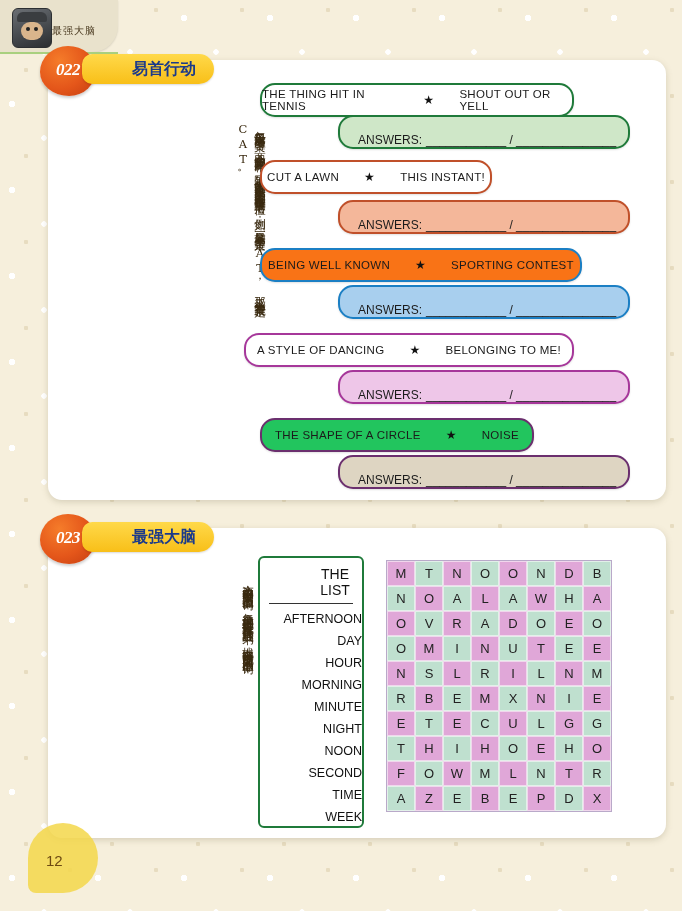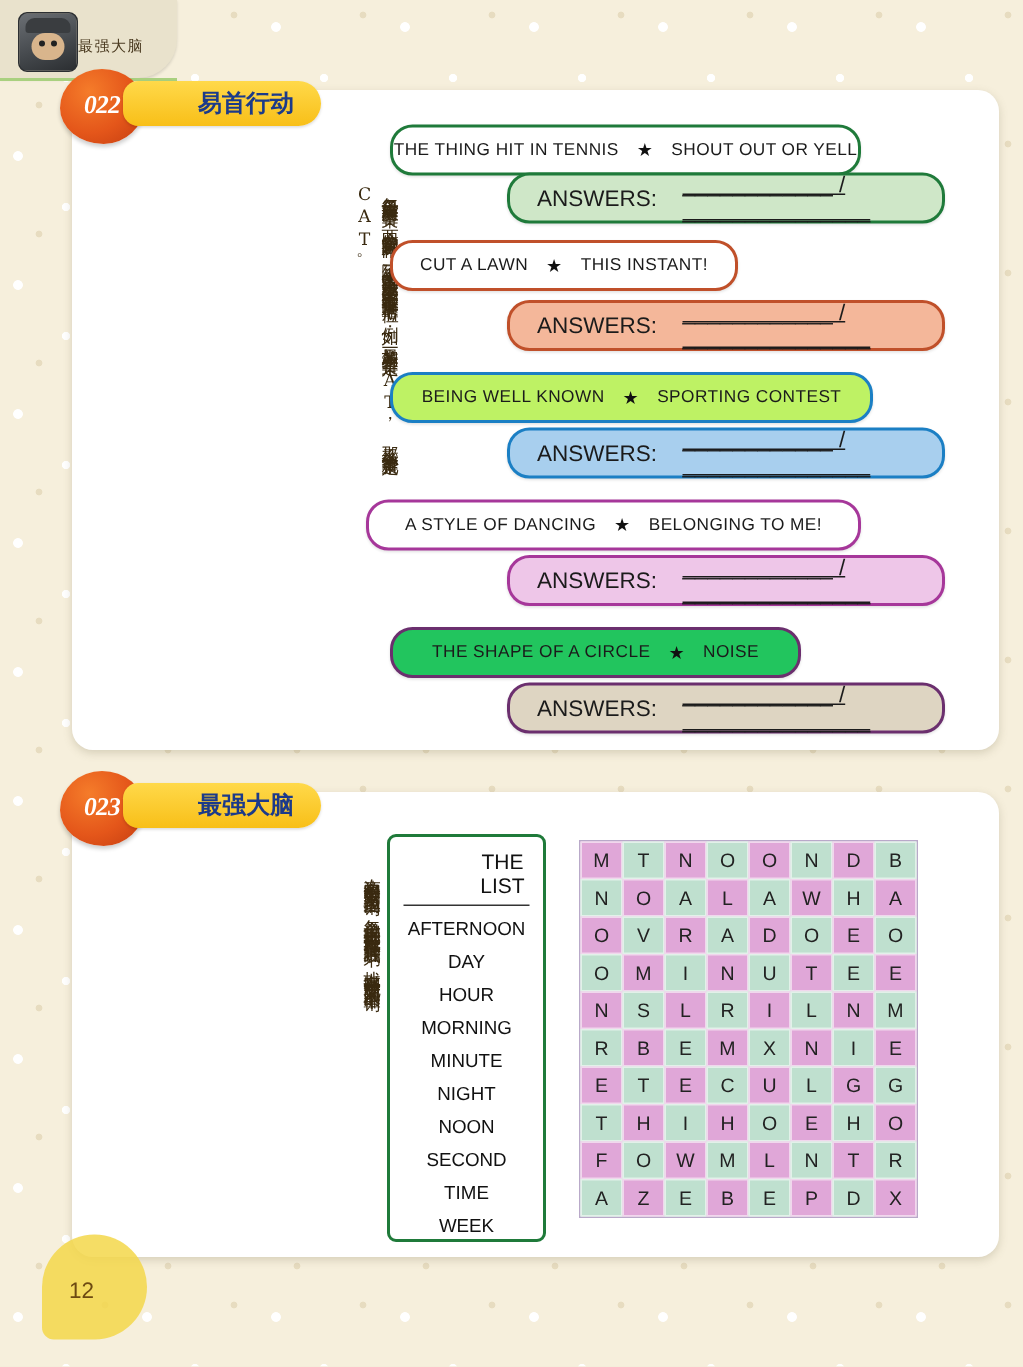--- a/index.html
+++ b/index.html
@@ -150,44 +150,43 @@
 
   
   .clue-bar {
     position: absolute;
     height: 30px;
     border-radius: 15px;
     border: 2px solid #333;
     display: flex;
     align-items: center;
     justify-content: center;
-    gap: 12px;
+    gap: 25px;
     font-size: 11.5px;
     color: #1b1b1b;
     font-family: "Liberation Sans", sans-serif;
     letter-spacing: .3px;
     box-shadow: 0 1px 2px rgba(0,0,0,.12);
   }
   .clue-bar .star { font-size: 12px; color: #111; }
   .ans-bar {
     position: absolute;
     height: 30px;
     border-radius: 15px;
     border: 2px solid #333;
     display: flex;
-    align-items: center;
+    align-items: flex-end;
     padding-left: 18px;
-    font-size: 15px;
+    font-size: 12px;
     color: #1b1b1b;
     box-shadow: 0 1px 2px rgba(0,0,0,.12);
   }
   .ans-bar .ansline {
-    margin-left: 17px;
+    margin-left: 4px;
     letter-spacing: 0px;
-    text-decoration: underline;
   }
 
   
   .list-box {
     position: absolute;
     left: 258px; top: 556px;
     width: 102px; height: 268px;
     border: 2px solid #1f7a3a;
     border-radius: 6px;
     background: #fff;
@@ -203,20 +202,21 @@
   .list-rule {
     width: 84px; height: 1px;
     background: #333;
     margin: 5px auto 4px;
   }
   .list-word {
     font-size: 12.5px;
     color: #111;
     line-height: 22px;
     font-family: "Liberation Sans", sans-serif;
+    text-align: right;
   }
 
   
   .grid {
     position: absolute;
     left: 386px; top: 560px;
     display: grid;
     grid-template-columns: repeat(8, 28px);
     grid-auto-rows: 25px;
     border: 1px solid #b9a9c9;
@@ -293,21 +293,21 @@
     <div class="clue-bar" style="left:212px; top:100px; width:228px; border-color:#c0502a; background:#ffffff;">
       <span>CUT A LAWN</span>
       <span class="star">★</span>
       <span>THIS INSTANT!</span>
     </div>
     <div class="ans-bar" style="left:290px; top:140px; width:270px; border-color:#c0502a; background:#f4b79a;">
       <span>ANSWERS:</span>
       <span class="ansline">____________ / _______________</span>
     </div>
 
-    <div class="clue-bar" style="left:212px; top:188px; width:318px; border-color:#1b7fc4; background:#bef264;">
+    <div class="clue-bar" style="left:212px; top:188px; width:318px; border-color:#1b7fc4; background:#f97316;">
       <span>BEING WELL KNOWN</span>
       <span class="star">★</span>
       <span>SPORTING CONTEST</span>
     </div>
     <div class="ans-bar" style="left:290px; top:225px; width:270px; border-color:#1b7fc4; background:#a8cfee;">
       <span>ANSWERS:</span>
       <span class="ansline">____________ / _______________</span>
     </div>
 
     <div class="clue-bar" style="left:196px; top:273px; width:326px; border-color:#a6379a; background:#ffffff;">

